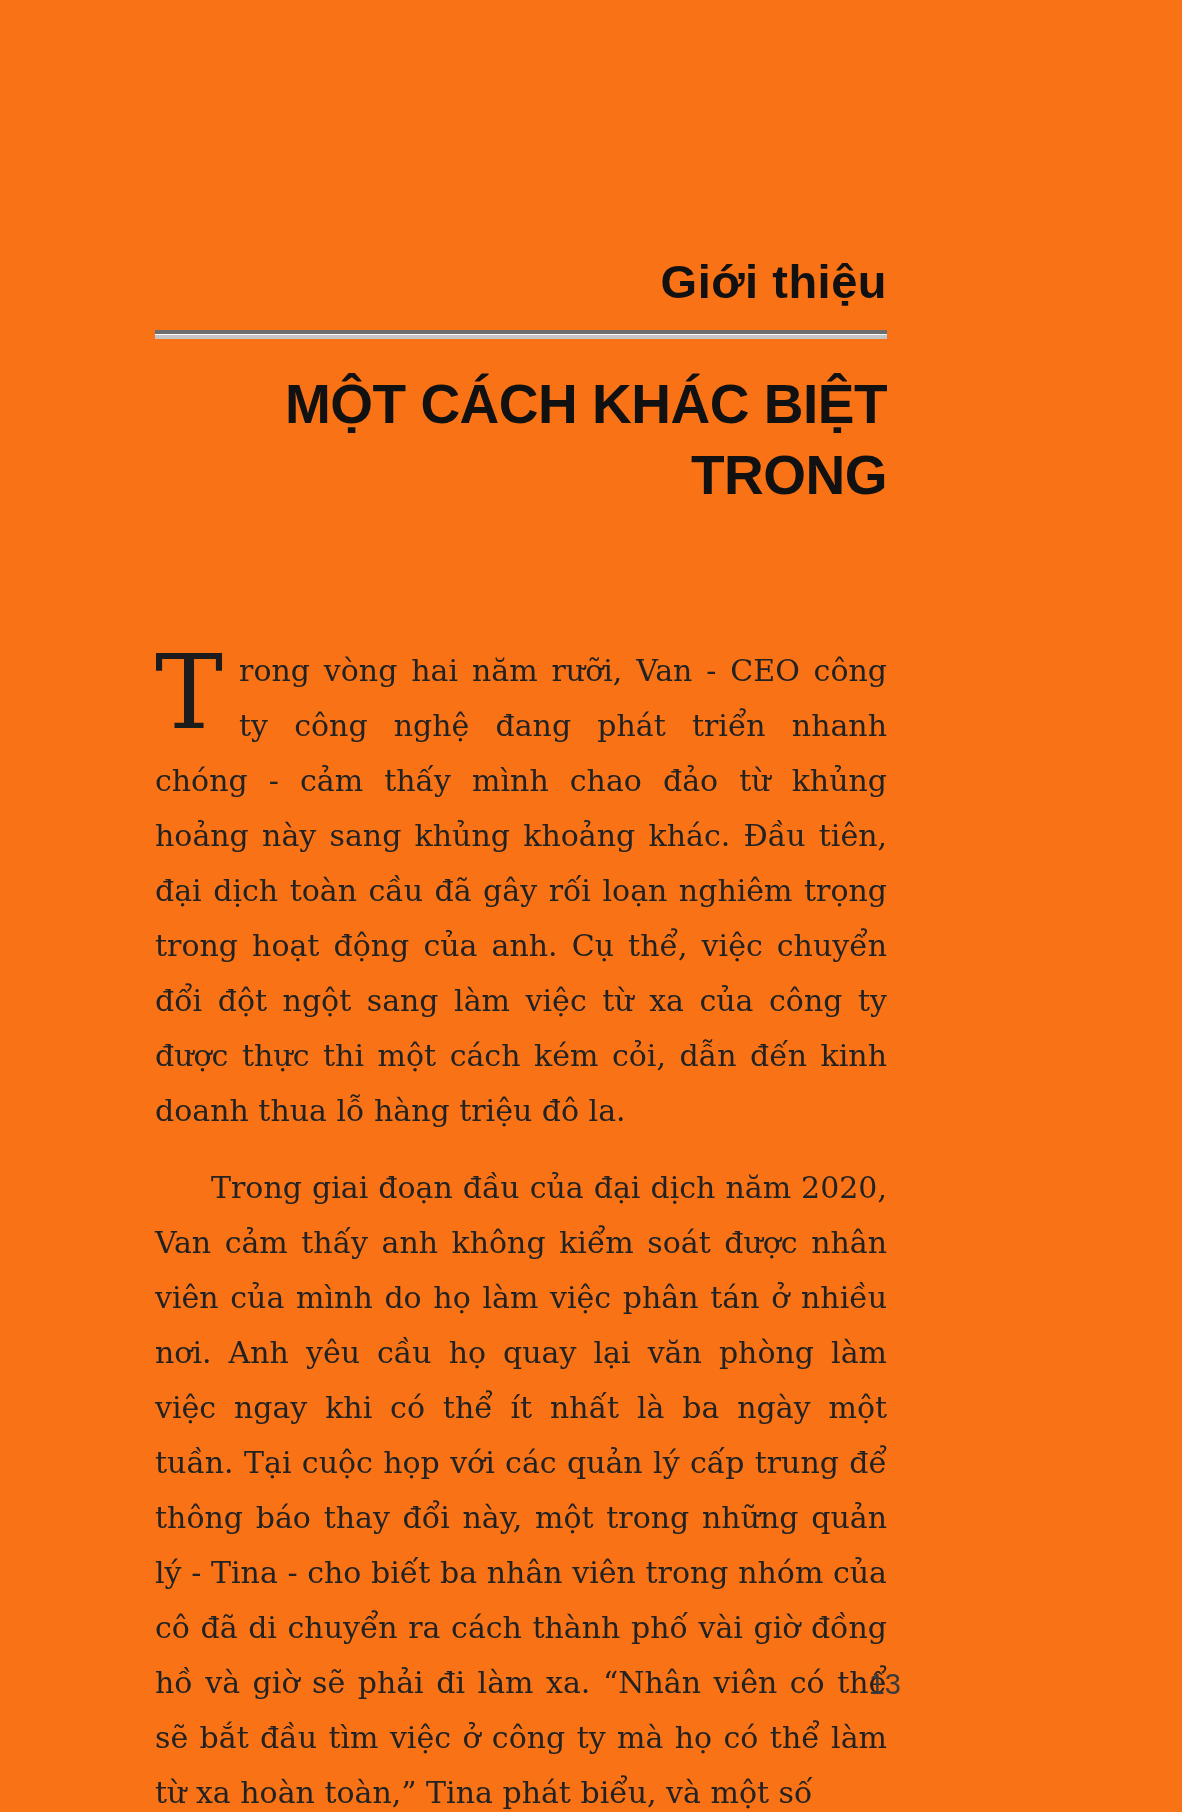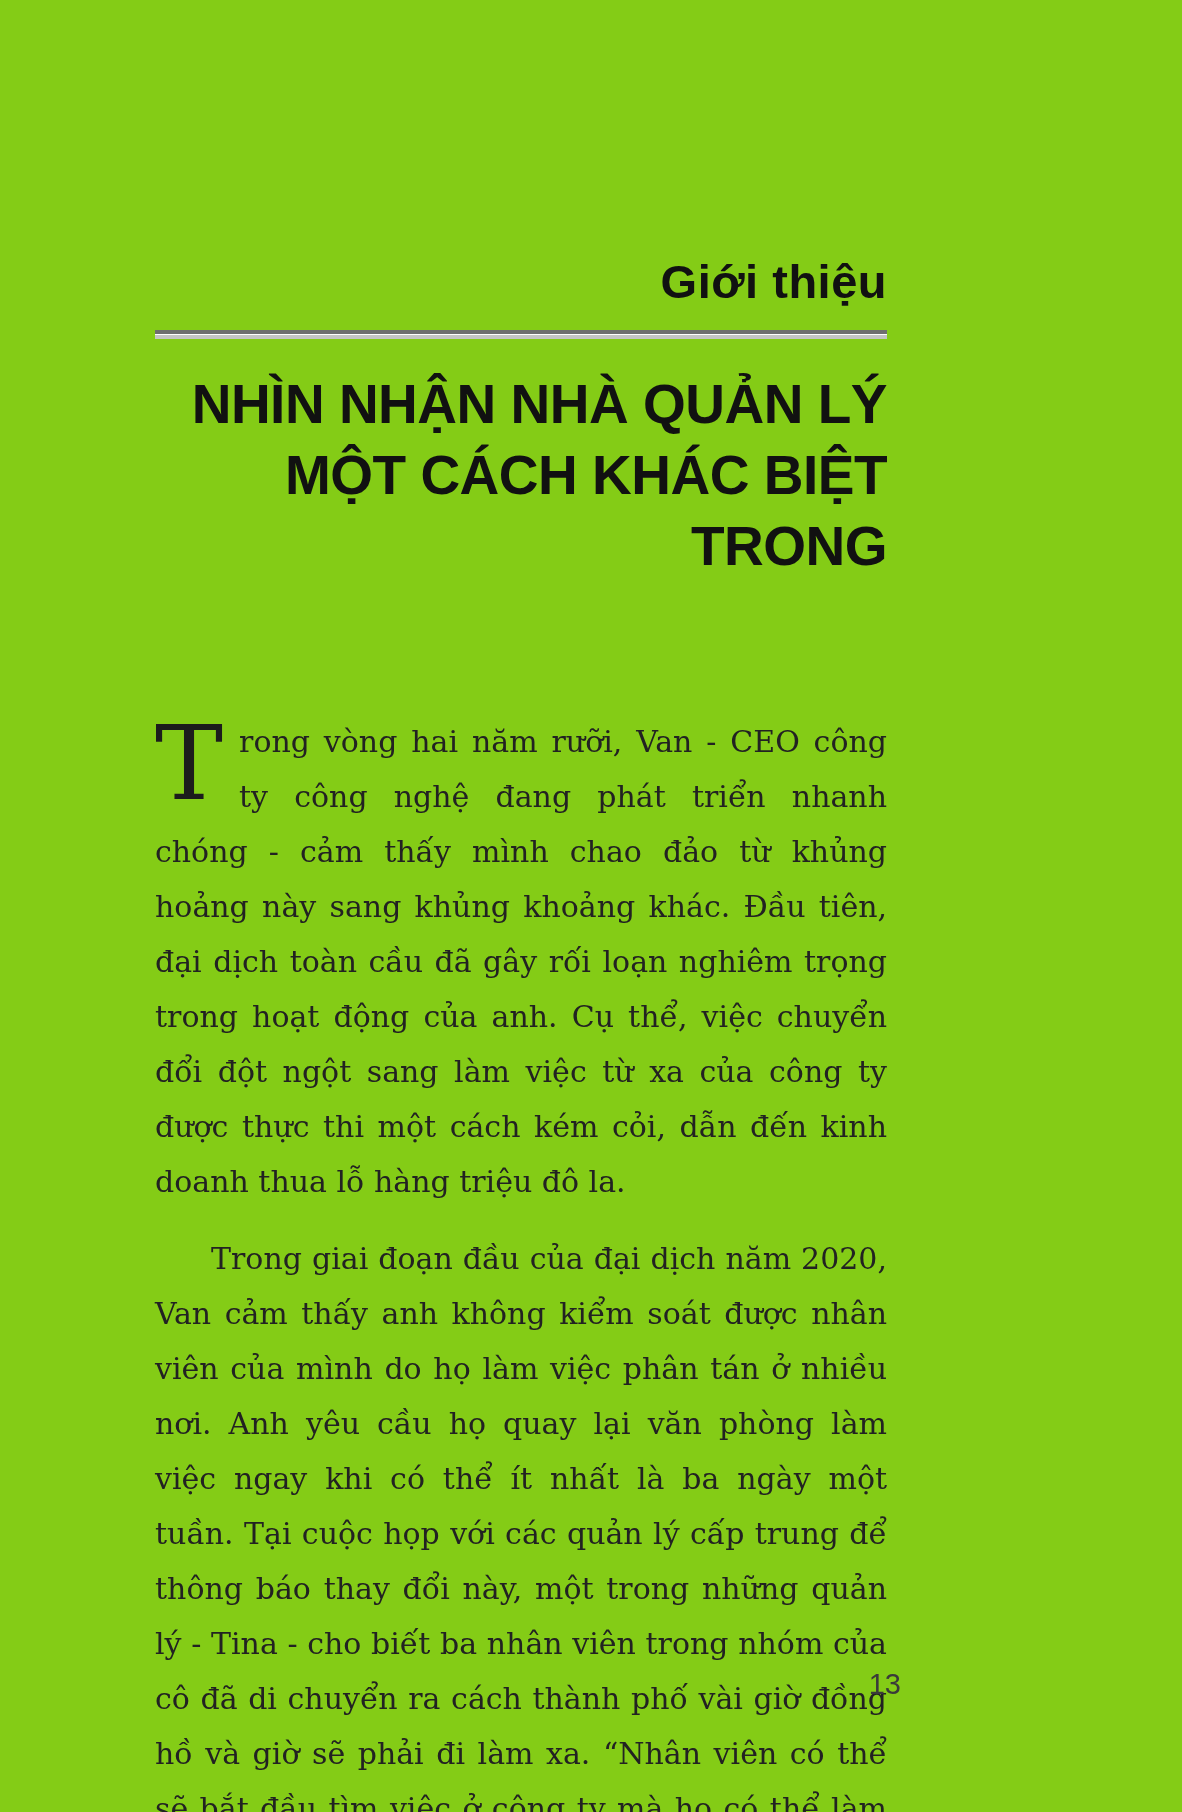--- a/index.html
+++ b/index.html
@@ -4,21 +4,21 @@
 <style>
   html, body {
     margin: 0;
     padding: 0;
     background: #ffffff;
   }
   .page {
     position: relative;
     width: 1182px;
     height: 1812px;
-    background: #84cc16;
+    background: #f97316;
     overflow: hidden;
     font-family: "DejaVu Serif", serif;
     color: #1c1c1c;
   }
   .content {
     position: absolute;
     left: 155px;
     top: 0;
     width: 732px;
   }
@@ -87,21 +87,20 @@
 <body>
 
 <div class="page">
   <div class="content">
 
     <div class="kicker">Giới thiệu</div>
 
     <div class="rule"></div>
 
     <h1 class="chapter-title">
-      <div>NHÌN NHẬN NHÀ QUẢN LÝ</div>
       <div>MỘT CÁCH KHÁC BIỆT TRONG</div>
     </h1>
 
     <div class="body-text">
       <p class="para-1">
         <span class="dropcap">T</span><span>rong vòng hai năm rưỡi, Van - CEO công ty công nghệ đang phát triển nhanh chóng - cảm thấy mình chao đảo từ khủng hoảng này sang khủng khoảng khác. Đầu tiên, đại dịch toàn cầu đã gây rối loạn nghiêm trọng trong hoạt động của anh. Cụ thể, việc chuyển đổi đột ngột sang làm việc từ xa của công ty được thực thi một cách kém cỏi, dẫn đến kinh doanh thua lỗ hàng triệu đô la.</span>
       </p>
       <p class="para-2">Trong giai đoạn đầu của đại dịch năm 2020, Van cảm thấy anh không kiểm soát được nhân viên của mình do họ làm việc phân tán ở nhiều nơi. Anh yêu cầu họ quay lại văn phòng làm việc ngay khi có thể ít nhất là ba ngày một tuần. Tại cuộc họp với các quản lý cấp trung để thông báo thay đổi này, một trong những quản lý - Tina - cho biết ba nhân viên trong nhóm của cô đã di chuyển ra cách thành phố vài giờ đồng hồ và giờ sẽ phải đi làm xa. “Nhân viên có thể sẽ bắt đầu tìm việc ở công ty mà họ có thể làm từ xa hoàn toàn,” Tina phát biểu, và một số</p>
     </div>
 

